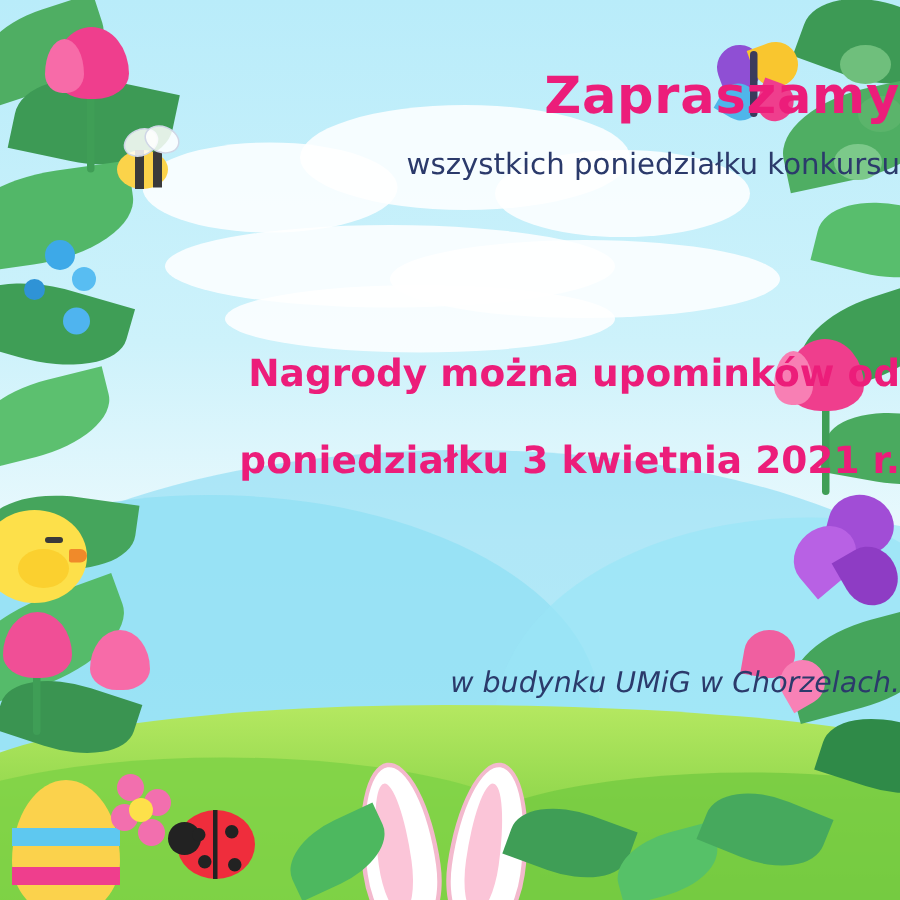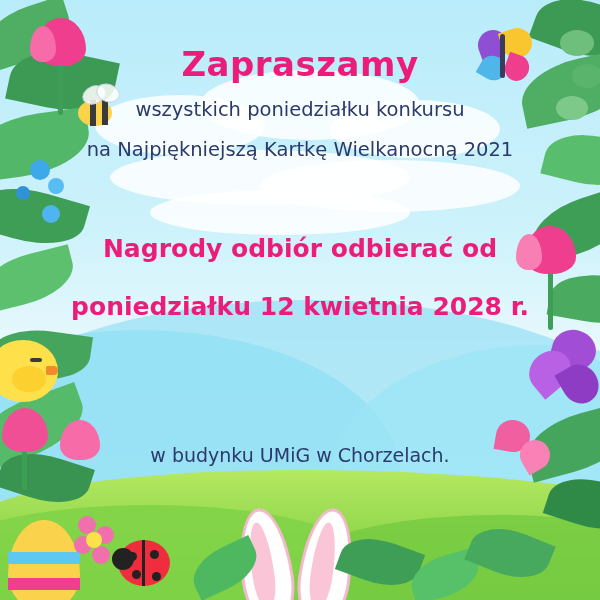--- a/index.html
+++ b/index.html
@@ -98,21 +98,21 @@
   .tulip {
     position: absolute;
     border-radius: 50% 50% 45% 45% / 65% 65% 35% 35%;
   }
 
   
   .text-wrap {
     position: absolute;
     left: 0; top: 0;
     width: 489px; height: 600px;
-    text-align: center;
+    text-align: right;
     padding-left: 13px;
   }
   .line {
     position: absolute;
     width: 600px;
     left: 0;
     color: #2b3a6b;
     white-space: nowrap;
   }
   .pink-big {
@@ -126,21 +126,21 @@
   }
   .l-sub1 { top: 98px;  font-size: 19.5px; }
   .l-sub2 { top: 138px; font-size: 19.5px; }
   .l-sub3 { top: 178px; font-size: 19.5px; }
 
   .l-big1 { top: 234px; font-size: 25px; }
   .l-big2 { top: 292px; font-size: 25px; }
   .l-big3 { top: 350px; font-size: 25px; }
 
   .l-small1 { top: 404px; font-size: 19px; }
-  .l-small2 { top: 444px; font-size: 19px; }
+  .l-small2 { top: 444px; font-size: 19px; font-style: italic; }
 
   
   .ear {
     position: absolute;
     background: #ffffff;
     border: 3px solid #f3b9cd;
     border-radius: 50% 50% 45% 45% / 62% 62% 38% 38%;
   }
   .ear-inner {
     position: absolute;
@@ -266,21 +266,20 @@
 
   <div class="leaf" style="left:190px; top:548px; width:70px; height:40px; background:#4db85f; transform:rotate(-25deg);"></div>
   <div class="leaf" style="left:340px; top:540px; width:80px; height:44px; background:#3f9e56; transform:rotate(20deg);"></div>
   <div class="leaf" style="left:410px; top:556px; width:70px; height:40px; background:#56c168; transform:rotate(-15deg);"></div>
   <div class="leaf" style="left:470px; top:530px; width:80px; height:46px; background:#46a95d; transform:rotate(22deg);"></div>
 
   <div class="text-wrap">
     <div class="line pink-big l-title">Zapraszamy</div>
 
     <div class="line l-sub1">wszystkich poniedziałku konkursu</div>
-    <div class="line l-sub2">na Najpiękniejszą Kartkę Wielkanocną 2021</div>
-
-    <div class="line pink-big l-big1">Nagrody odbiór odbierać od</div>
-    <div class="line pink-big l-big2">poniedziałku 12 kwietnia 2028 r.</div>
+
+    <div class="line pink-big l-big1">Nagrody można upominków od</div>
+    <div class="line pink-big l-big2">poniedziałku 3 kwietnia 2021 r.</div>
 
     <div class="line l-small2">w budynku UMiG w Chorzelach.</div>
   </div>
 
 </div>
 
 </body></html>

